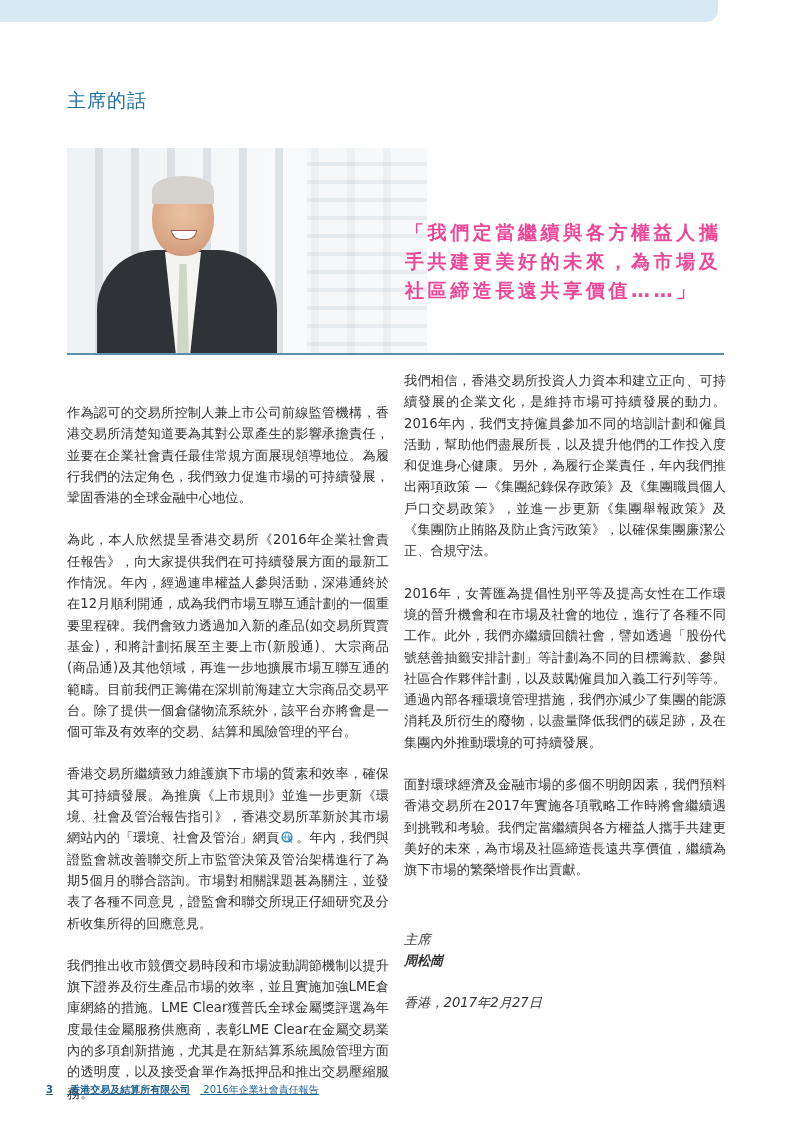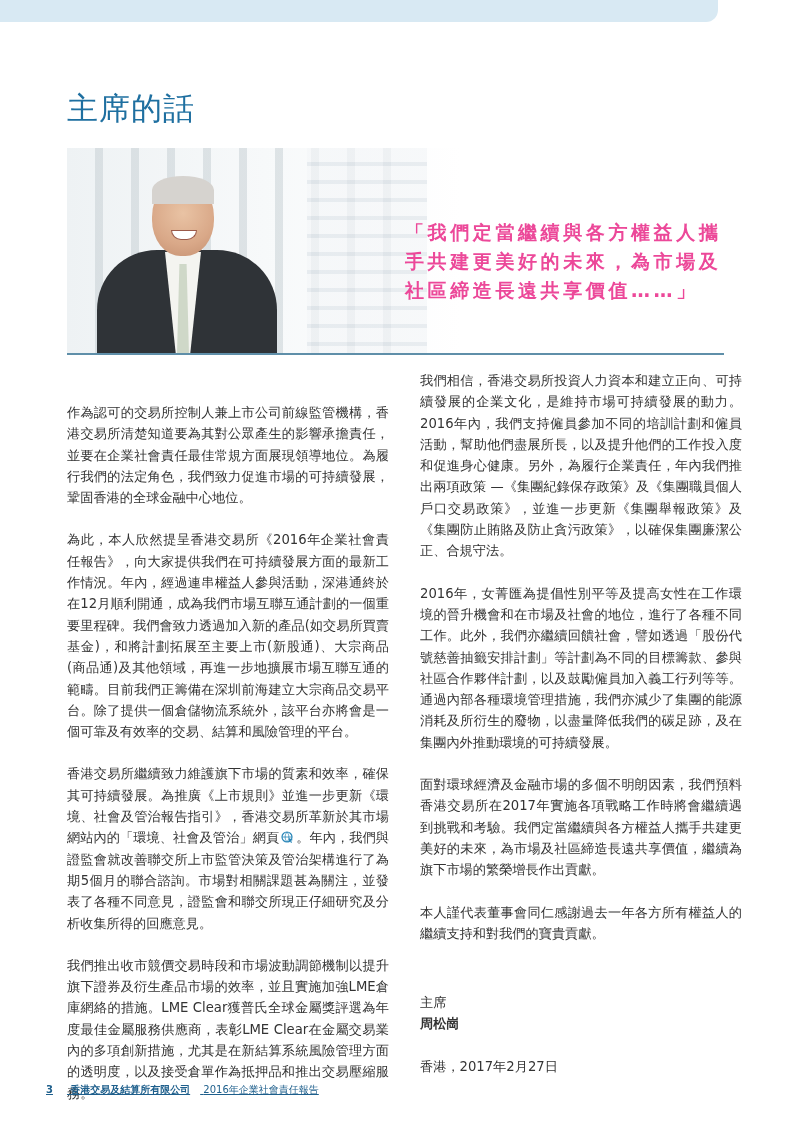--- a/index.html
+++ b/index.html
@@ -1,20 +1,20 @@
 <!DOCTYPE html>
 <html><head>
 <meta charset="utf-8">
 <style>
   html, body { margin:0; padding:0; }
   body { width:793px; height:1122px; background:#ffffff; position:relative; overflow:hidden;
          font-family:"DejaVu Sans", "Liberation Sans", sans-serif; color:#2b2b2b; }
   .top-band { position:absolute; left:0; top:0; width:718px; height:22px; background:#d8e9f3;
               border-bottom-right-radius:12px; }
-  .page-title { position:absolute; left:67px; top:88px; font-size:31px; color:#1e6fa0;
+  .page-title { position:absolute; left:67px; top:88px; font-size:19px; color:#1e6fa0;
                 font-weight:300; letter-spacing:1px; }
   .hero { position:absolute; left:67px; top:148px; width:657px; height:206px; overflow:hidden;
           background:linear-gradient(90deg,#eef2f4 0%,#f7f9fa 30%,#ffffff 60%,#ffffff 100%); }
   .hero .blinds { position:absolute; left:0; top:0; width:340px; height:206px;
      background:repeating-linear-gradient(90deg, rgba(200,210,215,0.0) 0px, rgba(200,210,215,0.0) 28px,
         rgba(190,200,205,0.45) 28px, rgba(190,200,205,0.45) 36px); }
   .hero .win { position:absolute; left:240px; top:0; width:120px; height:206px;
      background:repeating-linear-gradient(180deg,#f4f6f8 0px,#f4f6f8 14px,#dfe5ea 14px,#dfe5ea 18px);
      opacity:0.7; }
   .person { position:absolute; left:30px; top:30px; width:180px; height:176px; }
@@ -29,23 +29,23 @@
   .shirt { position:absolute; left:68px; top:74px; width:36px; height:102px; background:#f4f4f0;
            clip-path:polygon(0 0,100% 0,70% 100%,30% 100%); }
   .tie { position:absolute; left:80px; top:86px; width:12px; height:90px; background:#cfd8c8;
          clip-path:polygon(20% 0,80% 0,100% 100%,0 100%); }
   .hero-rule { position:absolute; left:67px; top:353px; width:657px; height:2px; background:#5f8fa9; }
   .quote { position:absolute; left:405px; top:218px; width:320px; font-size:19px; line-height:29px;
            color:#ec4899; font-weight:bold; letter-spacing:3.6px; }
   .col { position:absolute; top:370px; width:322px; font-size:13.2px; line-height:21.3px;
          color:#333; text-align:justify; }
   .col.left { left:67px;margin-top:32px; }
-  .col.right { left:420px; }
+  .col.right { left:404px; }
   .col p { margin:0 0 21px 0; }
-  .signoff { margin-top:48px; }
+  .signoff { margin-top:48px;font-style:italic; }
   .signoff .role, .signoff .name, .signoff .place { display:block; }
   .signoff .name { font-weight:bold; }
   .signoff .place { margin-top:21px; }
   .web-icon { display:inline-block; width:13px; height:13px; vertical-align:-2px; margin:0 2px; }
   .footer { position:absolute; left:46px; top:1083px; font-size:10px; color:#1e5f8c;text-decoration:underline; }
   .footer .pno { font-weight:bold; margin-right:14px; }
   .footer .org { font-weight:bold; margin-right:10px; }
 </style>
 </head>
 <body>
@@ -78,21 +78,20 @@
           <path d="M1 6h10M6 1c-2.5 3-2.5 7 0 10M6 1c2.5 3 2.5 7 0 10" fill="none" stroke="#2a86b8" stroke-width="0.8"></path>
           <path d="M8 7l4 2-2 0.6 1 2-1 0.5-1-2-1.3 1.3z" fill="#2a86b8"></path>
         </svg></span><span>。年內，我們與證監會就改善聯交所上市監管決策及管治架構進行了為期5個月的聯合諮詢。市場對相關課題甚為關注，並發表了各種不同意見，證監會和聯交所現正仔細研究及分析收集所得的回應意見。</span></p>
   <p>我們推出收市競價交易時段和市場波動調節機制以提升旗下證券及衍生產品市場的效率，並且實施加強LME倉庫網絡的措施。LME Clear獲普氏全球金屬獎評選為年度最佳金屬服務供應商，表彰LME Clear在金屬交易業內的多項創新措施，尤其是在新結算系統風險管理方面的透明度，以及接受倉單作為抵押品和推出交易壓縮服務。</p>
 </div>
 
 <div class="col right">
   <p>我們相信，香港交易所投資人力資本和建立正向、可持續發展的企業文化，是維持市場可持續發展的動力。2016年內，我們支持僱員參加不同的培訓計劃和僱員活動，幫助他們盡展所長，以及提升他們的工作投入度和促進身心健康。另外，為履行企業責任，年內我們推出兩項政策 —《集團紀錄保存政策》及《集團職員個人戶口交易政策》，並進一步更新《集團舉報政策》及《集團防止賄賂及防止貪污政策》，以確保集團廉潔公正、合規守法。</p>
   <p>2016年，女菁匯為提倡性別平等及提高女性在工作環境的晉升機會和在市場及社會的地位，進行了各種不同工作。此外，我們亦繼續回饋社會，譬如透過「股份代號慈善抽籤安排計劃」等計劃為不同的目標籌款、參與社區合作夥伴計劃，以及鼓勵僱員加入義工行列等等。通過內部各種環境管理措施，我們亦減少了集團的能源消耗及所衍生的廢物，以盡量降低我們的碳足跡，及在集團內外推動環境的可持續發展。</p>
   <p>面對環球經濟及金融市場的多個不明朗因素，我們預料香港交易所在2017年實施各項戰略工作時將會繼續遇到挑戰和考驗。我們定當繼續與各方權益人攜手共建更美好的未來，為市場及社區締造長遠共享價值，繼續為旗下市場的繁榮增長作出貢獻。</p>
-  <p>本人謹代表董事會同仁感謝過去一年各方所有權益人的繼續支持和對我們的寶貴貢獻。</p>
   <div class="signoff">
     <span class="role">主席</span>
     <span class="name">周松崗</span>
     <span class="place">香港，2017年2月27日</span>
   </div>
 </div>
 
 <div class="footer">
   <span class="pno">3</span>
   <span class="org">香港交易及結算所有限公司</span>

